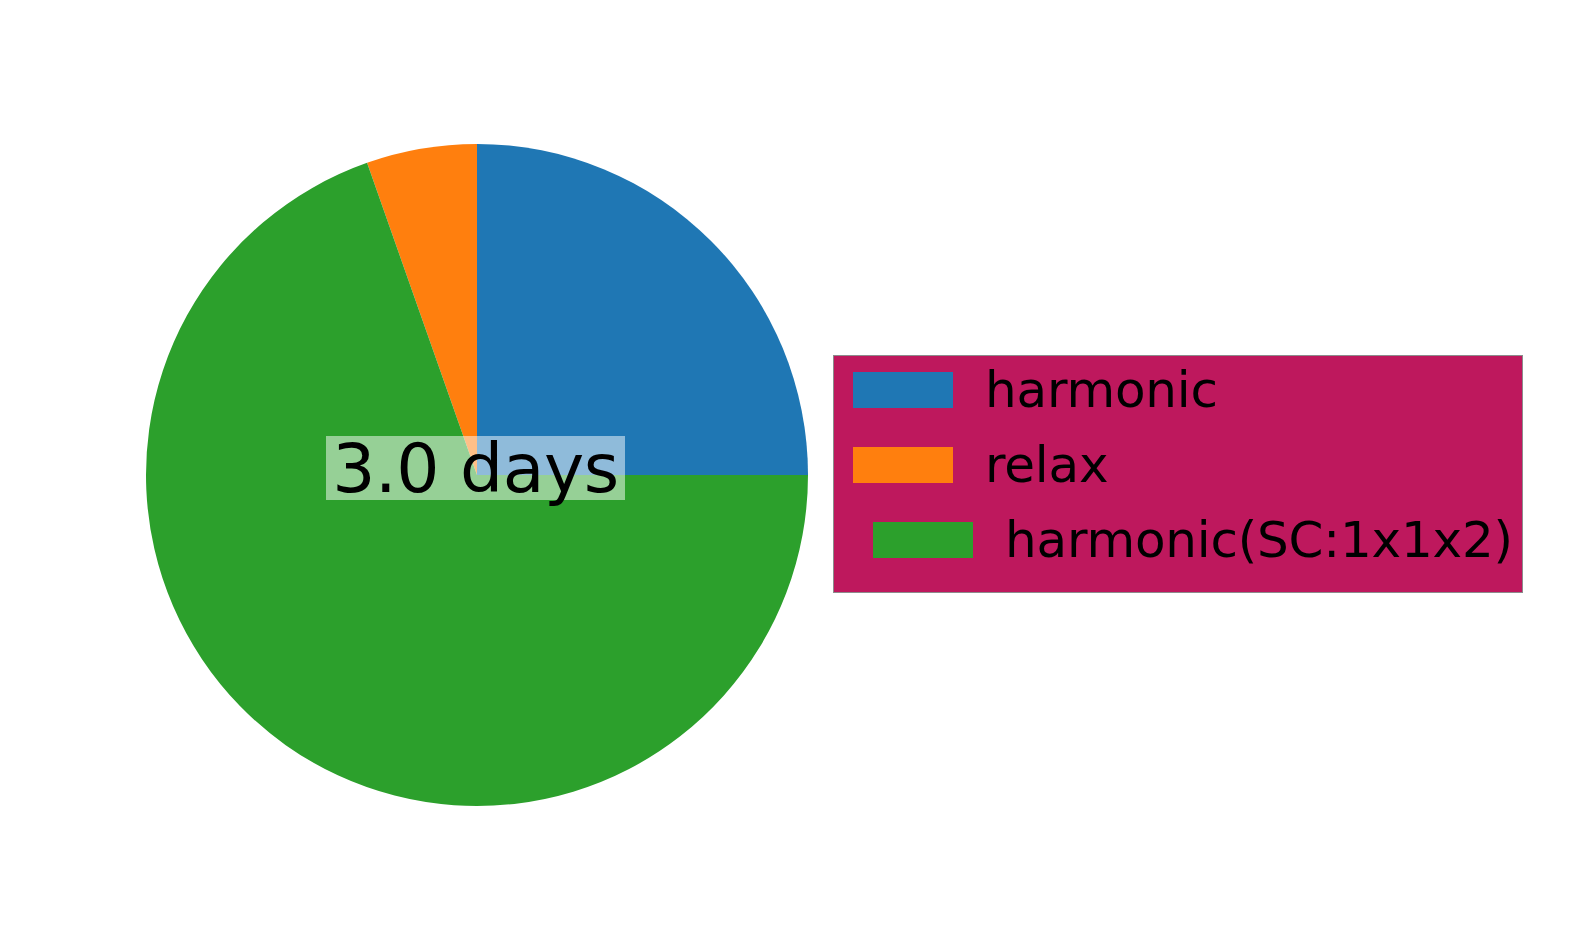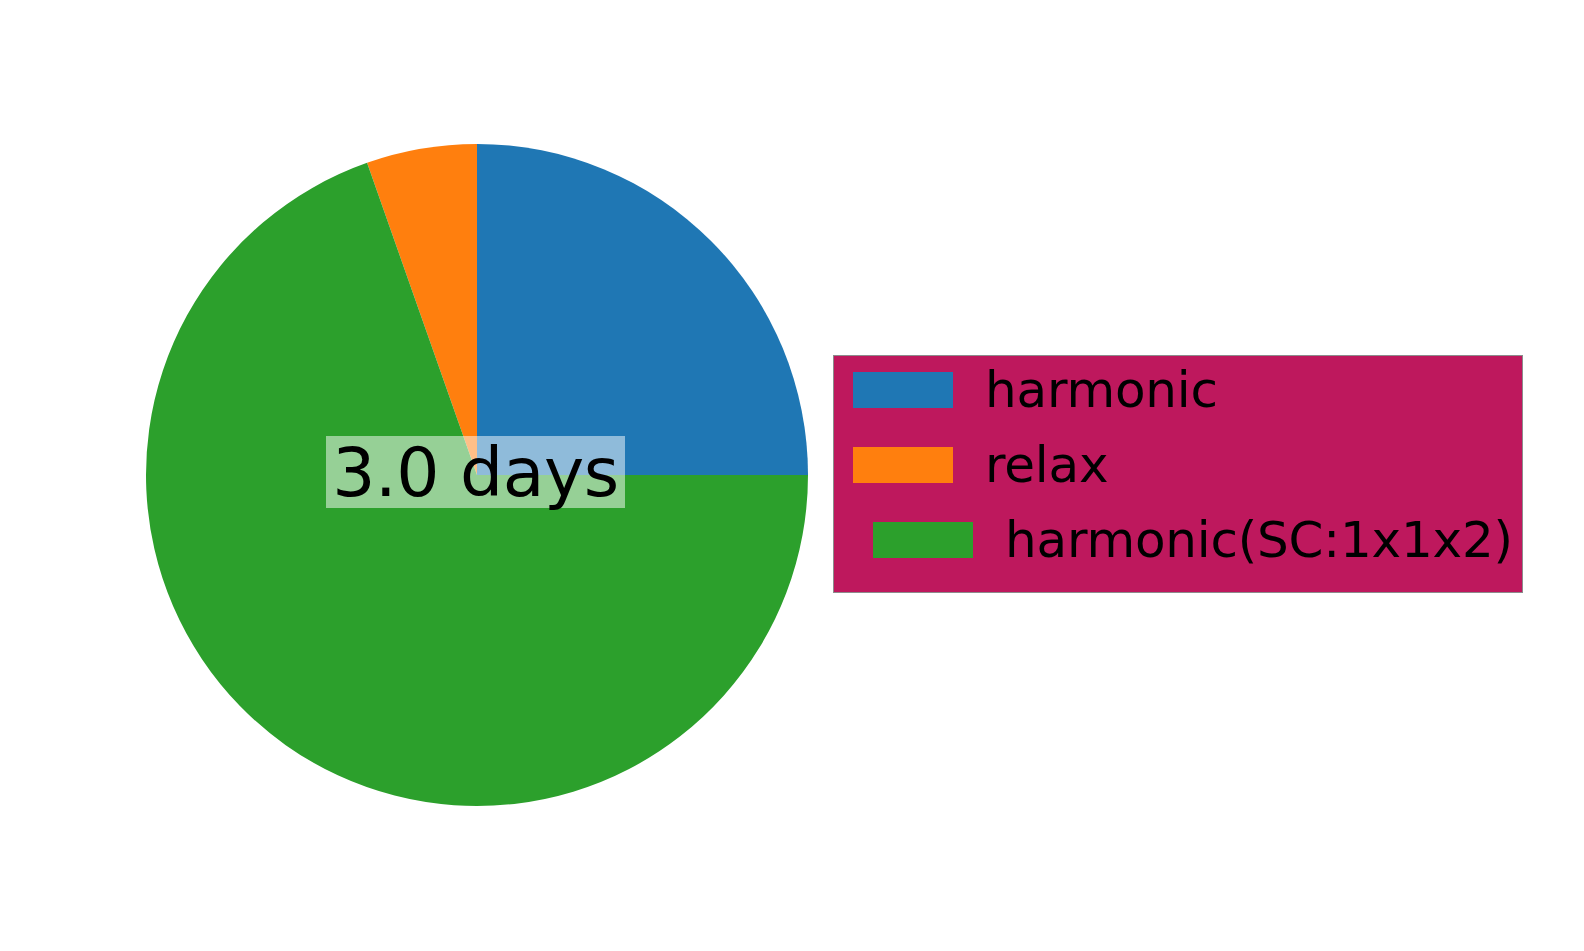--- a/index.html
+++ b/index.html
@@ -27,24 +27,24 @@
     left: 0;
     top: 0;
     width: 1584px;
     height: 951px;
   }
   #center-label {
     position: absolute;
     left: 326px;
     top: 436px;
     width: 299px;
-    height: 72px;
+    height: 64px;
     background: rgba(255, 255, 255, 0.5);
     display: flex;
-    align-items: flex-end;
+    align-items: flex-start;
     justify-content: center;
     box-sizing: border-box;
   }
   #center-label-text {
     font-size: 68px;
     line-height: 1;
     color: #000000;
     font-family: "DejaVu Sans", sans-serif;
     white-space: nowrap;
     letter-spacing: -0.5px;

